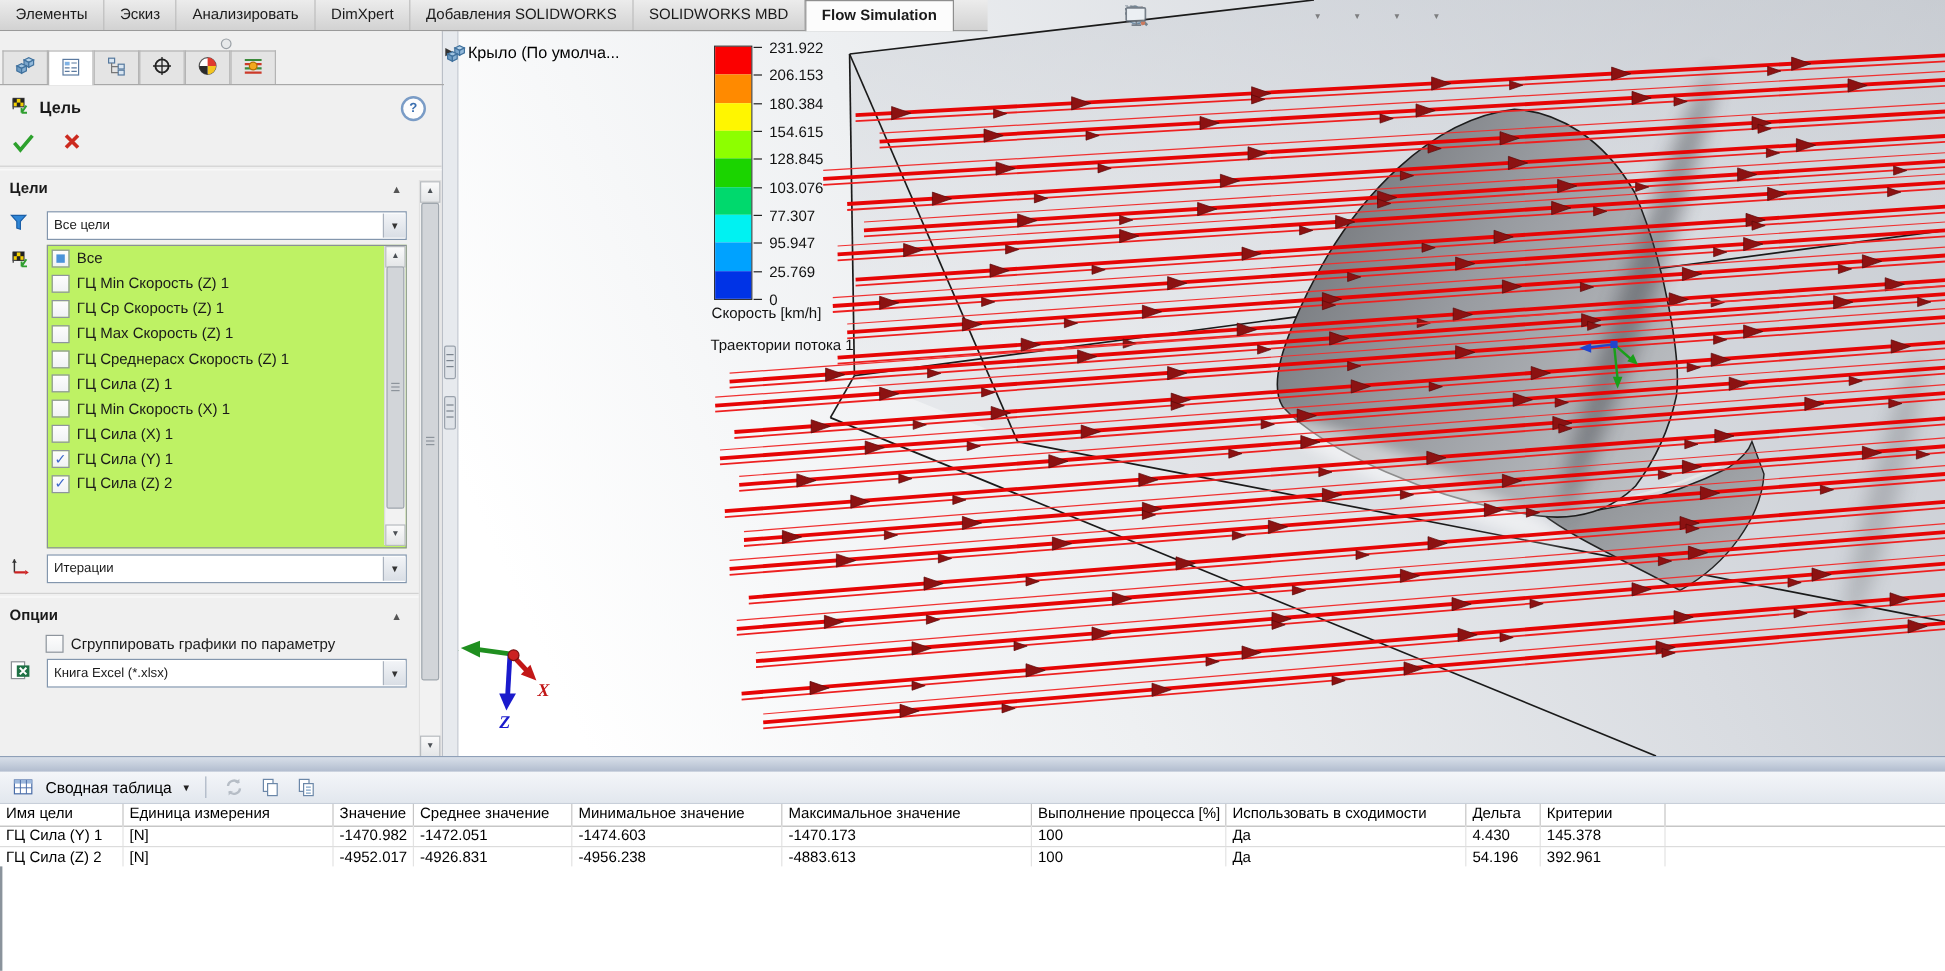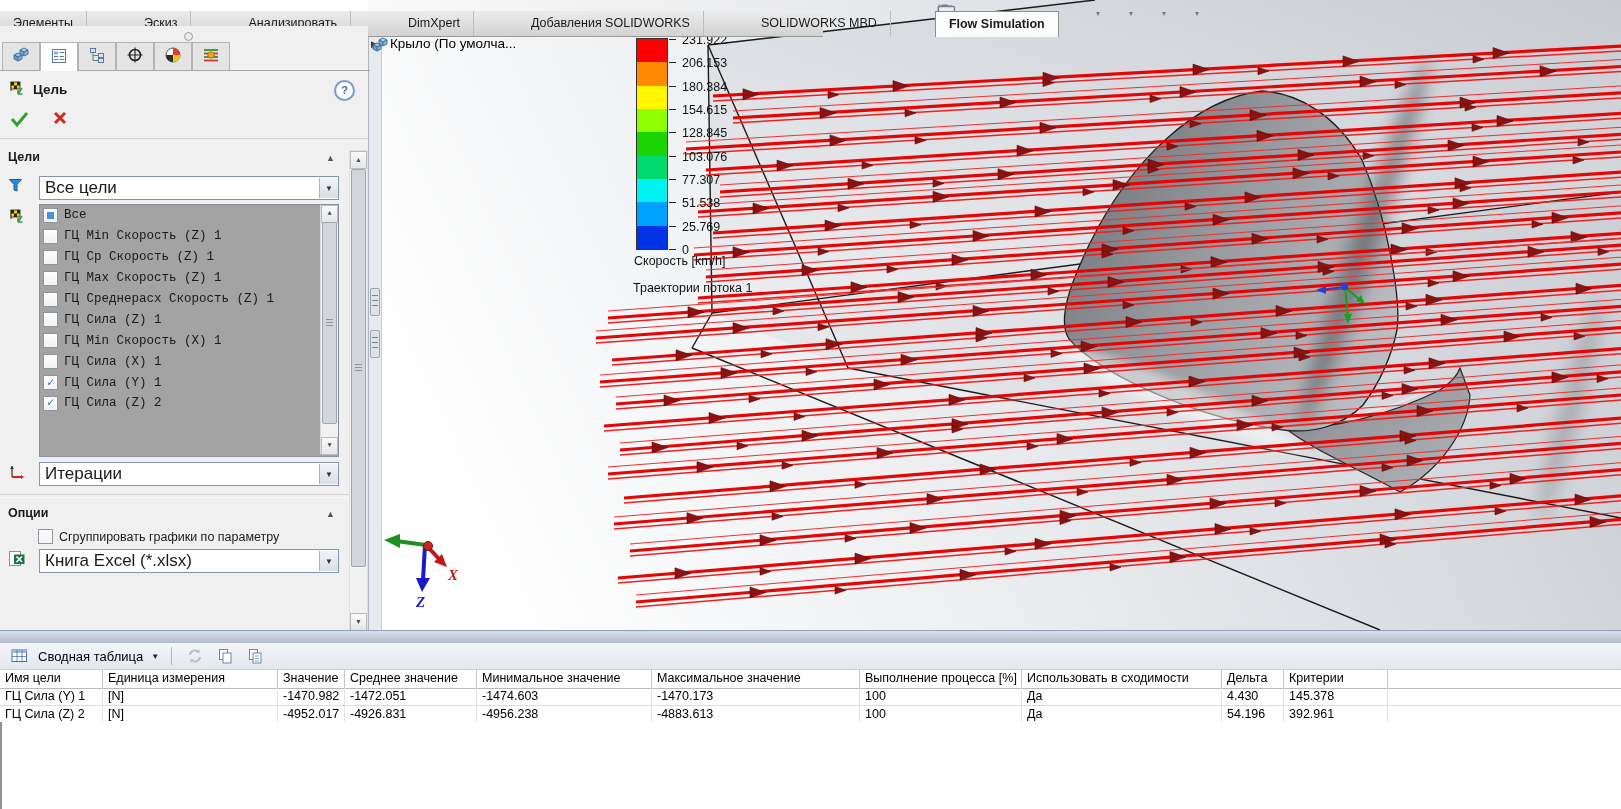--- a/index.html
+++ b/index.html
@@ -1,40 +1,40 @@
 <!DOCTYPE html>
 <html><head>
 <meta charset="utf-8">
 <style>
   html,body{margin:0;padding:0;background:#fff;width:1621px;height:809px;overflow:hidden;
     font-family:"Liberation Sans","DejaVu Sans",sans-serif;-webkit-font-smoothing:antialiased;}
   .app{position:absolute;inset:0;width:1621px;height:809px;}
   
-  .topbar{position:absolute;left:0;top:11px;width:823px;height:25px;z-index:10;
-    background:linear-gradient(#ececec,#d2d2d2);border-bottom:1px solid #9a9a9a;display:flex;gap:44px;}
+  .topbar{position:absolute;left:0;top:0;width:823px;height:25px;z-index:10;
+    background:linear-gradient(#ececec,#d2d2d2);border-bottom:1px solid #9a9a9a;display:flex;}
   .tab{height:25px;line-height:25px;padding:0 13px;font-size:12.5px;color:#1a1a1a;
     border-right:1px solid #bdbdbd;white-space:nowrap;cursor:default;}
   .tab.active{background:#fcfcfc;font-weight:bold;border:1px solid #8e8e8e;border-bottom:none;}
   
   .viewport{position:absolute;left:368px;top:0;width:1253px;height:630px;z-index:1;
     background:linear-gradient(245deg,#c3c7cd 0%,#d9dce1 30%,#eef0f2 62%,#ffffff 92%);}
   .viewport svg{position:absolute;left:0;top:0;}
   .vsplitter{position:absolute;left:0;top:26px;width:12px;height:604px;z-index:4;
     background:#e7eaee;border-left:1px solid #aeb5bd;border-right:1px solid #c9ced5;}
   .grip{position:absolute;left:1px;width:8px;height:26px;background:#dfe3e8;border:1px solid #9aa2ac;border-radius:2px;}
   .grip:before{content:"";position:absolute;left:1px;right:1px;top:6px;height:1px;background:#7b848e;
     box-shadow:0 5px 0 #7b848e,0 10px 0 #7b848e;}
   .tree-item{position:absolute;left:3px;top:36px;z-index:6;display:flex;align-items:center;gap:6px;
     font-size:13.5px;color:#000;}
   .tree-arrow{font-size:9px;color:#333;}
   .headsup{position:absolute;left:568px;top:2px;z-index:6;display:flex;align-items:center;gap:3px;opacity:.78;}
   .hicon{width:24px;height:22px;display:inline-flex;align-items:center;justify-content:center;}
   .hdd{font-size:8px;color:#666;margin:0 1px 0 -2px;}
   
-  .legend{position:absolute;left:227px;top:38px;width:190px;height:270px;z-index:5;font-size:12.5px;color:#111;margin-left:41px;}
+  .legend{position:absolute;left:227px;top:38px;width:190px;height:270px;z-index:5;font-size:12.5px;color:#111;}
   .lbar{position:absolute;left:0;top:0;width:30px;height:210px;border:1px solid #333;}
   .lseg{width:30px;}
   .ltick{position:absolute;left:33px;width:7px;height:1px;background:#222;}
   .lval{position:absolute;left:46px;height:14px;line-height:14px;}
   .lcap1{position:absolute;left:-2px;top:216px;white-space:nowrap;}
   .lcap2{position:absolute;left:-3px;top:243px;white-space:nowrap;}
   
   .left-panel{position:absolute;left:0;top:26px;width:368px;height:604px;background:#f0f0f0;z-index:10;
     font-size:12.5px;color:#1a1a1a;}
   .dot-handle{position:absolute;left:184px;top:6px;width:7px;height:7px;border-radius:50%;
@@ -46,24 +46,24 @@
   .pm-title{position:absolute;left:8px;top:54px;display:flex;align-items:center;gap:8px;font-size:13.5px;font-weight:bold;}
   .help{position:absolute;left:334px;top:54px;width:17px;height:17px;border:2px solid #7a9cc6;border-radius:50%;
     color:#3a6fb0;font-weight:bold;font-size:11px;text-align:center;line-height:16px;background:#fdfdfd;}
   .pm-actions{position:absolute;left:10px;top:84px;display:flex;gap:22px;}
   .divider{position:absolute;left:0;width:368px;height:2px;border-top:1px solid #d2d2d2;border-bottom:1px solid #fafafa;}
   .sec-h{position:absolute;left:8px;font-weight:bold;}
   .chev{position:absolute;left:326px;width:12px;height:8px;color:#555;font-size:9px;line-height:8px;}
   .icol{position:absolute;left:8px;}
   .w-select{position:absolute;left:39px;width:298px;height:22px;background:#fff;border:1px solid #8396ad;
     display:flex;align-items:center;box-shadow:inset 0 1px 0 #fff;}
-  .w-select .val{flex:1;padding-left:5px;font-size:17px;}
+  .w-select .val{flex:1;padding-left:5px;font-size:11px;}
   .w-select .dd{width:18px;height:20px;border-left:1px solid #aab2be;background:linear-gradient(#f2f4f7,#d9dee5);
     display:flex;align-items:center;justify-content:center;font-size:8px;color:#333;}
-  .listbox{position:absolute;left:39px;top:178px;width:298px;height:251px;background:#a3a3a3;border:1px solid #8a9099;font-family:Liberation Mono, monospace;}
+  .listbox{position:absolute;left:39px;top:178px;width:298px;height:251px;background:#bef264;border:1px solid #8a9099;}
   .lrow{height:20.9px;display:flex;align-items:center;padding-left:3px;}
   .cb{width:13px;height:13px;border:1px solid #8e959d;background:linear-gradient(#fdfdfd,#f0f2f4);
     display:inline-flex;align-items:center;justify-content:center;flex:none;}
   .cb .chk{color:#3b67c9;font-weight:bold;font-size:12px;line-height:10px;}
   .cb .tri{width:7px;height:7px;background:#4b93d9;}
   .lrow .lbl{margin-left:6px;white-space:nowrap;}
   
   .sb{position:absolute;width:17px;background:#f2f2f2;border:1px solid #e0e0e0;}
   .sb .btn{position:absolute;left:0;width:15px;height:16px;background:linear-gradient(#fafafa,#e4e6e8);
     border:1px solid #b8bcc0;text-align:center;font-size:7px;line-height:15px;color:#4a4f54;}
@@ -528,21 +528,21 @@
           <div class="lval" style="top: 42px;">180.384</div>
           <div class="ltick" style="top: 71px;"></div>
           <div class="lval" style="top: 65px;">154.615</div>
           <div class="ltick" style="top: 94px;"></div>
           <div class="lval" style="top: 88px;">128.845</div>
           <div class="ltick" style="top: 118px;"></div>
           <div class="lval" style="top: 112px;">103.076</div>
           <div class="ltick" style="top: 141px;"></div>
           <div class="lval" style="top: 135px;">77.307</div>
           <div class="ltick" style="top: 164px;"></div>
-          <div class="lval" style="top: 158px;">51.538</div>
+          <div class="lval" style="top: 158px;">95.947</div>
           <div class="ltick" style="top: 188px;"></div>
           <div class="lval" style="top: 182px;">25.769</div>
           <div class="ltick" style="top: 211px;"></div>
           <div class="lval" style="top: 205px;">0</div>
         </div>
       <div class="lcap1">Скорость [km/h]</div>
       <div class="lcap2">Траектории потока 1</div>
     </div>
   </div>
 

